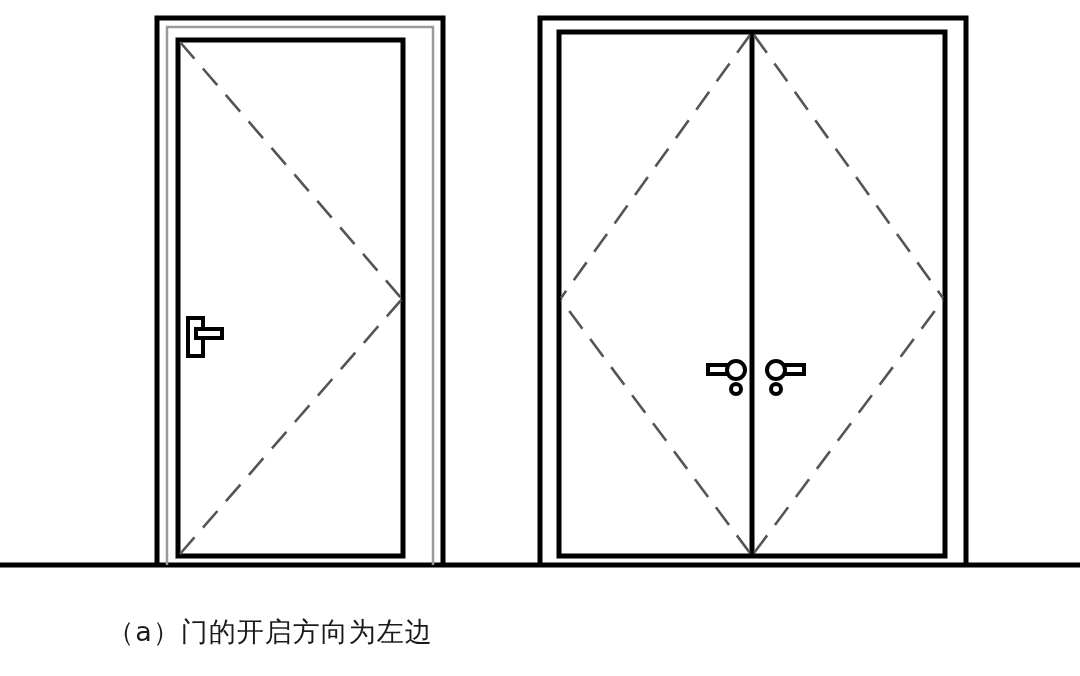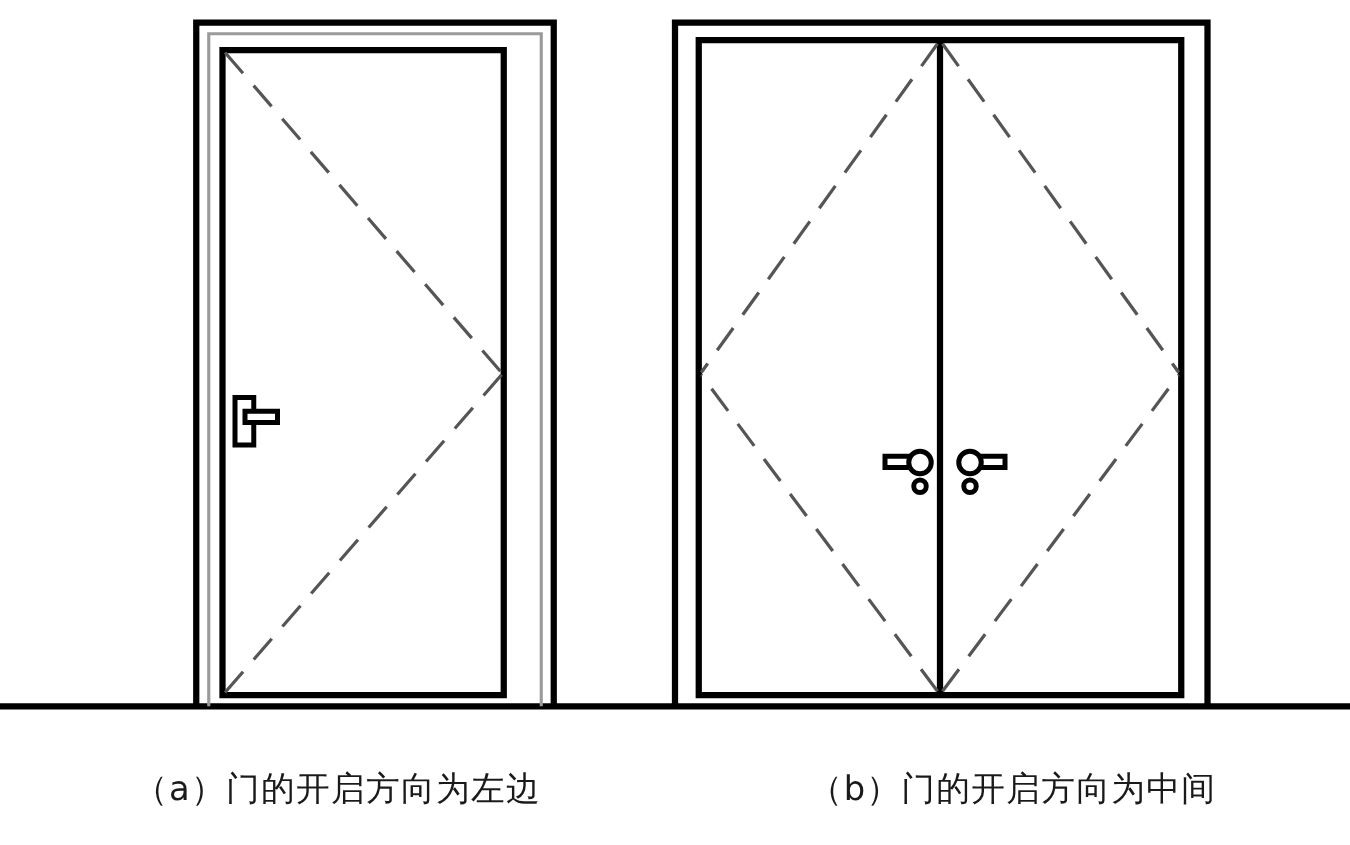--- a/index.html
+++ b/index.html
@@ -110,18 +110,15 @@
         <circle cx="776" cy="370" r="9" fill="#ffffff" stroke="#000000" stroke-width="4"></circle>
         <circle cx="776" cy="389" r="5" fill="#ffffff" stroke="#000000" stroke-width="4"></circle>
       </g>
     </g>
   </svg>
 
   <div class="caption-row">
     <div class="caption-cell left">
       <span class="caption-text">（a）门的开启方向为左边</span>
     </div>
-    <div class="caption-cell right">
-      <span class="caption-text">（b）门的开启方向为中间</span>
-    </div>
   </div>
 
 </div>
 
 </body></html>

